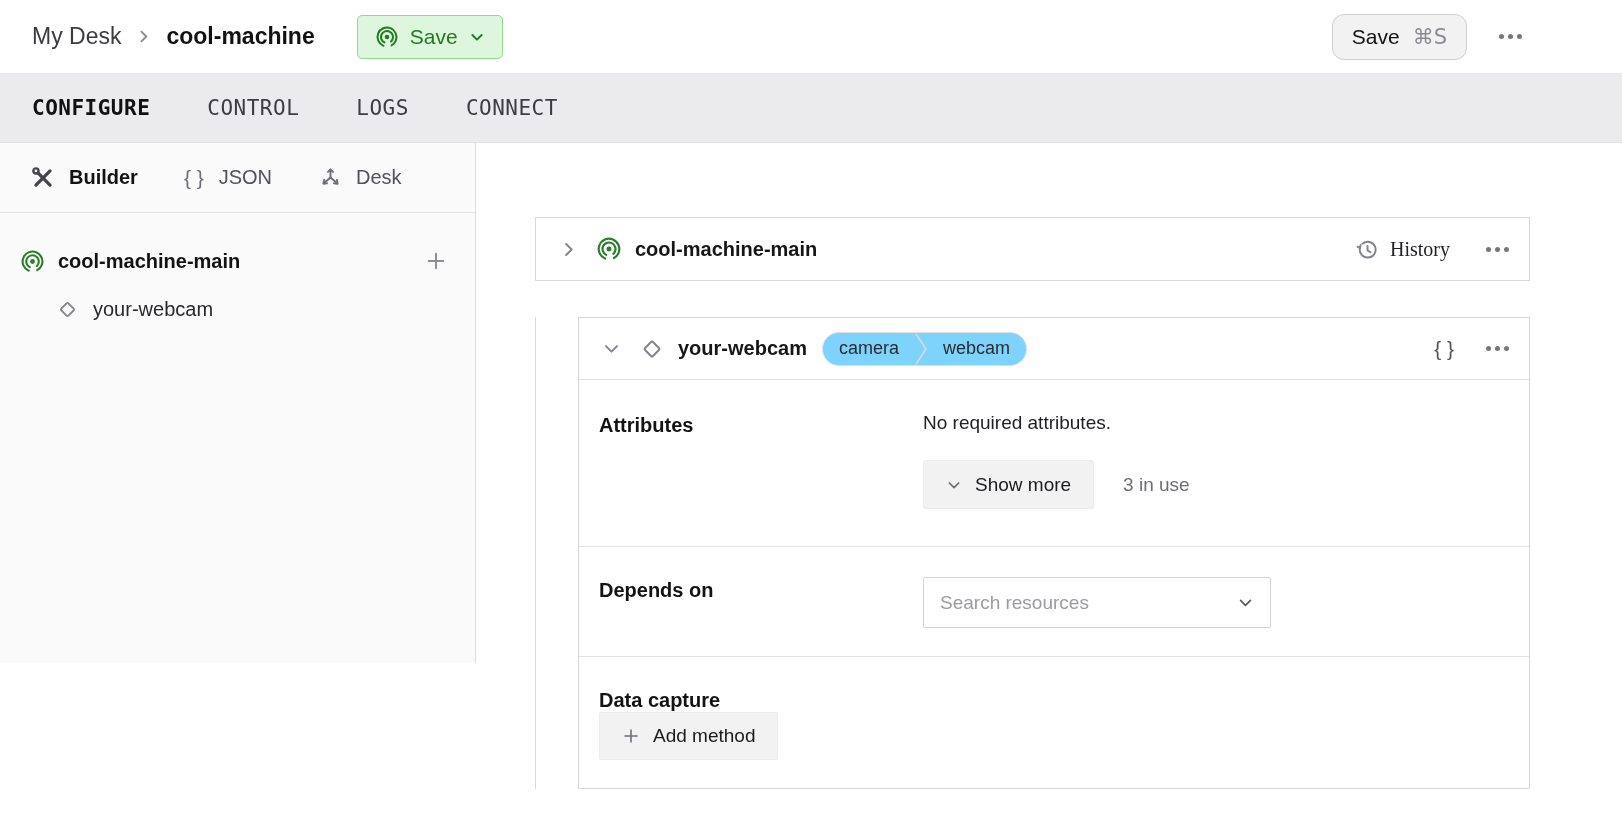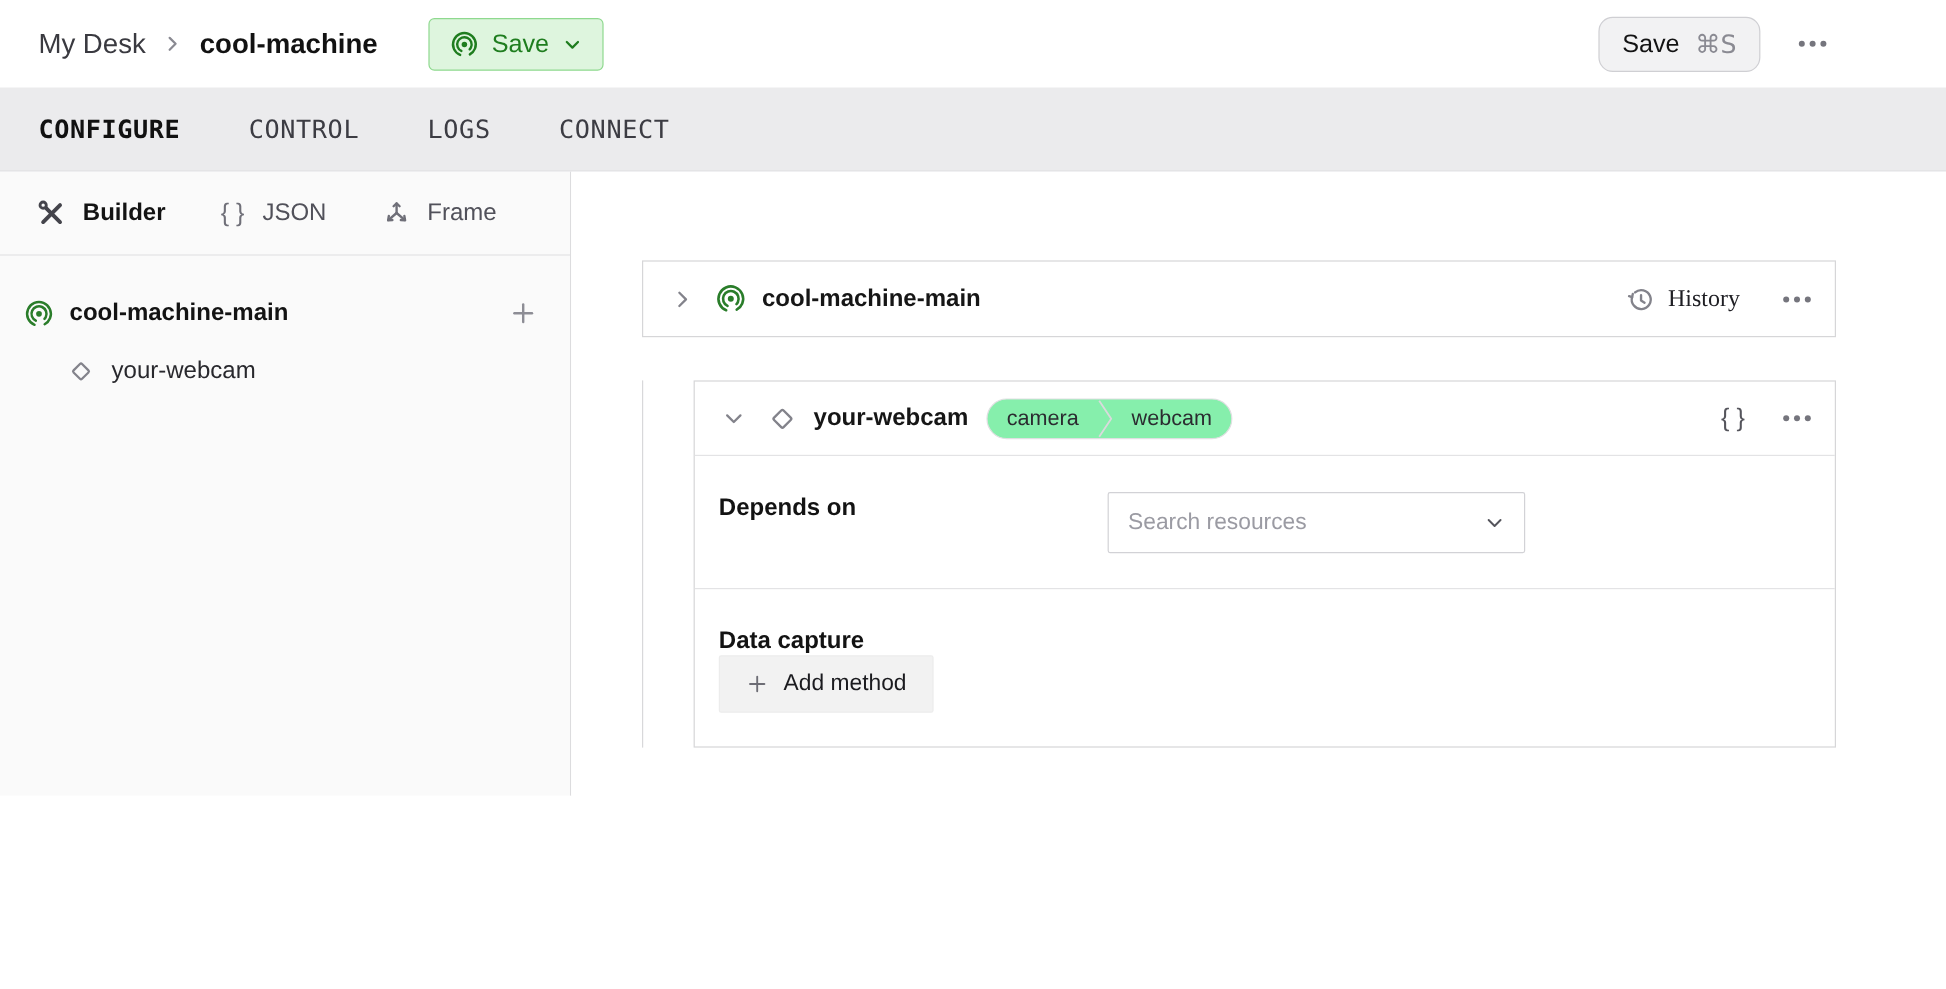--- a/index.html
+++ b/index.html
@@ -56,21 +56,21 @@
   .caret { display:flex; padding:0 9px; cursor:pointer; }
   .part-right { margin-left:auto; display:flex; align-items:center; gap:36px;font-family:Liberation Serif, serif; }
   .history-btn { display:flex; align-items:center; gap:11px; font-size:20px; color:#1f1f24; cursor:pointer; }
 
   .child-wrap { margin:36px 92px 0 59px; border-left:1px solid #d8d8da; padding-left:42px; }
   .comp-card { border:1px solid #d6d6d8; background:#fff; }
   .comp-header { height:62px; display:flex; align-items:center; padding:0 20px 0 14px;
     border-bottom:1px solid #e3e3e5; }
   .comp-header .title { font-size:20px; font-weight:700; margin-left:4px; }
   .type-pill { margin-left:15px; height:34px; display:flex; align-items:center;
-    border:1px solid #dfdfe1; background:#86efac; border-radius:17px; font-size:18px; color:#2b2b30; }
+    border:1px solid #dfdfe1; background:#7dd3fc; border-radius:17px; font-size:18px; color:#2b2b30; }
   .pill-seg { padding:0 16px; }
   .comp-right { margin-left:auto; display:flex; align-items:center; gap:30px; }
   .braces-btn { font-size:21px; color:#55555c; letter-spacing:2px; cursor:pointer; }
 
   .row { display:flex; padding:30px 20px 28px 20px; }
   .row + .row { border-top:1px solid #e3e3e5; }
   .row-attributes { min-height:166px; padding-top:32px; }
   .row-depends { min-height:110px; }
   .row-capture { min-height:132px;flex-direction:column; }
   .row-label { width:324px; font-size:20px; font-weight:700; color:#131313; padding-top:2px; }
@@ -154,21 +154,21 @@
       </span>
       <span class="mode">
         <svg width="25" height="25" viewBox="0 0 24 24" fill="none" stroke="#6f6f78" stroke-width="1.9" stroke-linecap="round" stroke-linejoin="round">
           <path d="M12 12 V4.5"></path>
             <path d="M9.6 6.6 L12 4.2 L14.4 6.6"></path>
           <path d="M12 12 L5.6 17.5"></path>
             <path d="M5.8 14.3 L5.2 17.9 L8.6 17.6"></path>
           <path d="M12 12 L18.4 17.5"></path>
             <path d="M15.4 17.6 L18.8 17.9 L18.2 14.3"></path>
         </svg>
-        <span>Frame</span>
+        <span>Desk</span>
       </span>
     </div>
 
     <div class="tree">
       <div class="tree-row root">
         <svg width="25" height="25" viewBox="0 0 24 24" fill="none">
           <circle cx="12" cy="12" r="2.3" fill="#2a7d2a"></circle>
           <circle cx="12" cy="12" r="6" stroke="#2a7d2a" stroke-width="2" stroke-linecap="round" stroke-dasharray="30 7.7" transform="rotate(115 12 12)"></circle>
           <circle cx="12" cy="12" r="9.5" stroke="#2a7d2a" stroke-width="2" stroke-linecap="round" stroke-dasharray="51 8.7" transform="rotate(112 12 12)"></circle>
         </svg>
@@ -246,20 +246,35 @@
           <div class="comp-right">
             <span class="braces-btn">{ }</span>
             <div class="dots">
                 <i></i>
                 <i></i>
                 <i></i>
               </div>
           </div>
         </div>
 
+        <div class="row row-attributes">
+          <div class="row-label">Attributes</div>
+          <div class="row-value">
+            <div class="empty-text">No required attributes.</div>
+            <div class="attr-actions">
+              <button class="gray-btn">
+                <svg width="16" height="16" viewBox="0 0 24 24" fill="none" stroke="#6d6d75" stroke-width="2.6" stroke-linecap="round" stroke-linejoin="round">
+                    <polyline points="5 9 12 16 19 9"></polyline>
+                  </svg>
+                <span>Show more</span>
+              </button>
+              <span class="in-use">3 in use</span>
+            </div>
+          </div>
+        </div>
 
         <div class="row row-depends">
           <div class="row-label">Depends on</div>
           <div class="row-value">
             <div class="select-box">
               <input type="text" placeholder="Search resources" style="">
               <svg width="17" height="17" viewBox="0 0 24 24" fill="none" stroke="#55555c" stroke-width="2.3" stroke-linecap="round" stroke-linejoin="round">
                   <polyline points="5 9 12 16 19 9"></polyline>
                 </svg>
             </div>

